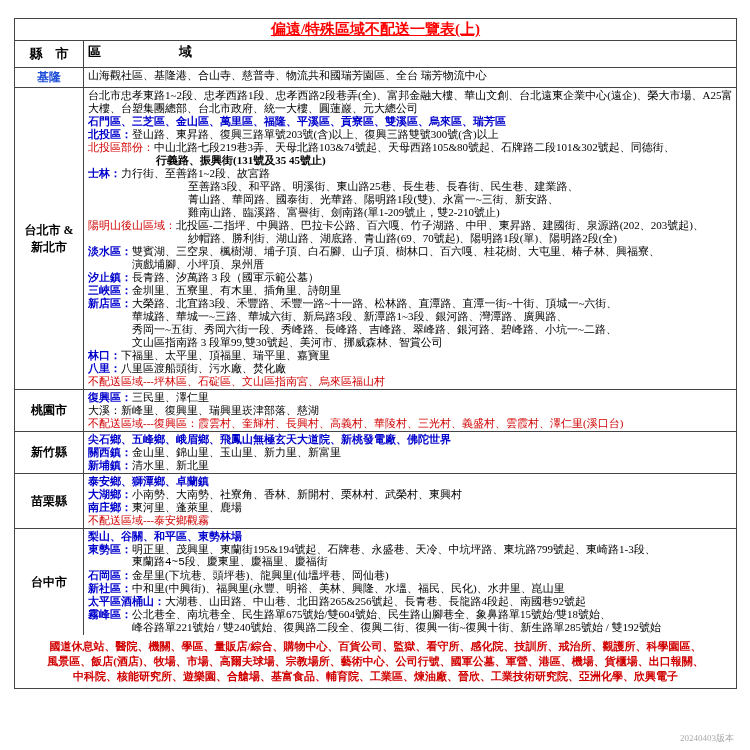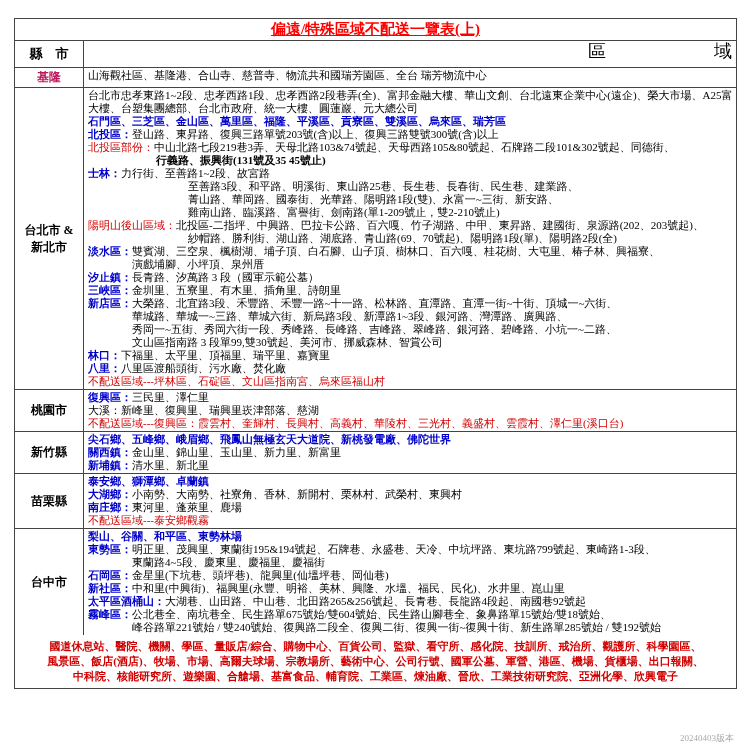--- a/index.html
+++ b/index.html
@@ -6,24 +6,24 @@
   .page{position:relative;width:750px;height:750px;background:#fff;overflow:hidden;
         font-family:"Liberation Serif","DejaVu Serif",serif;}
   .tbl{position:absolute;left:14px;top:18px;width:721px;border:1px solid #444;background:#fff;}
   .title{text-align:center;color:#f00;font-weight:bold;font-size:15px;line-height:19px;
          padding:1px 0;border-bottom:1px solid #444;text-decoration:underline;}
   .row{display:flex;border-bottom:1px solid #444;}
   .row:last-child{border-bottom:none;}
   .county{width:66px;flex:0 0 66px;border-right:1px solid #444;display:flex;align-items:center;
           justify-content:center;text-align:center;font-size:12px;font-weight:bold;
           white-space:pre-line;padding:1px;color:#000;}
-  .county.blue{color:#be185d;}
+  .county.blue{color:#1d4ed8;}
   .region{flex:1;padding:1px 4px;font-size:11px;line-height:13px;color:#000;min-width:0;}
   .hdr .county{font-size:13px;padding:4px 1px;}
-  .hdr .region{text-align:right;font-weight:normal;font-size:18px;line-height:13px;padding:4px;}
+  .hdr .region{text-align:left;font-weight:bold;font-size:13px;line-height:13px;padding:4px;}
   .line{white-space:nowrap;overflow:hidden;}
   .ck{color:#000;}
   .cb{color:#0000cc;font-weight:bold;}
   .cr{color:#d10000;font-weight:normal;}
   .bottom{padding:4px 6px;text-align:center;color:#d10000;font-weight:bold;
           font-size:11px;line-height:15px;}
   .bline{white-space:nowrap;overflow:hidden;}
   .note{position:absolute;left:16px;top:756px;width:718px;color:#3a3acc;font-size:11px;
         line-height:13px;white-space:nowrap;overflow:hidden;text-decoration:underline;}
   .ver{position:absolute;right:16px;top:732px;color:#a9a9a9;font-size:9px;}
@@ -97,21 +97,21 @@
             <div class="line"><span class="cb">大湖鄉：</span><span class="ck">小南勢、大南勢、社寮角、香林、新開村、栗林村、武榮村、東興村</span></div>
             <div class="line"><span class="cb">南庄鄉：</span><span class="ck">東河里、蓬萊里、鹿場</span></div>
             <div class="line"><span class="cr">不配送區域---泰安鄉觀霧</span></div>
           </div>
         </div>
         <div class="row">
           <div class="county">台中市</div>
           <div class="region">
             <div class="line"><span class="cb">梨山、谷關、和平區、東勢林場</span></div>
             <div class="line"><span class="cb">東勢區：</span><span class="ck">明正里、茂興里、東蘭街195&amp;194號起、石牌巷、永盛巷、天冷、中坑坪路、東坑路799號起、東崎路1-3段、</span></div>
-            <div class="line" style="padding-left: 44px;"><span class="ck">東蘭路4~5段、慶東里、慶福里、慶福街</span></div>
+            <div class="line" style="padding-left: 44px; font-family: Liberation Mono, monospace;"><span class="ck">東蘭路4~5段、慶東里、慶福里、慶福街</span></div>
             <div class="line"><span class="cb">石岡區：</span><span class="ck">金星里(下坑巷、頭坪巷)、龍興里(仙塭坪巷、岡仙巷)</span></div>
             <div class="line"><span class="cb">新社區：</span><span class="ck">中和里(中興街)、福興里(永豐、明裕、美林、興隆、水塭、福民、民化)、水井里、崑山里</span></div>
             <div class="line"><span class="cb">太平區酒桶山：</span><span class="ck">大湖巷、山田路、中山巷、北田路265&amp;256號起、長青巷、長龍路4段起、南國巷92號起</span></div>
             <div class="line"><span class="cb">霧峰區：</span><span class="ck">公北巷全、南坑巷全、民生路單675號始/雙604號始、民生路山腳巷全、象鼻路單15號始/雙18號始、</span></div>
             <div class="line" style="padding-left: 44px;"><span class="ck">峰谷路單221號始 / 雙240號始、復興路二段全、復興二街、復興一街~復興十街、新生路單285號始 / 雙192號始</span></div>
           </div>
         </div>
       </div>
     <div class="row">
       <div class="bottom" id="bottom-block" style="flex:1">

